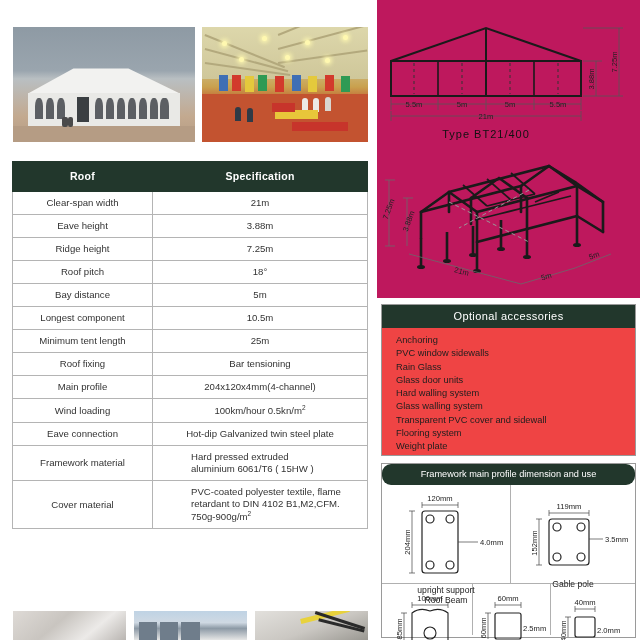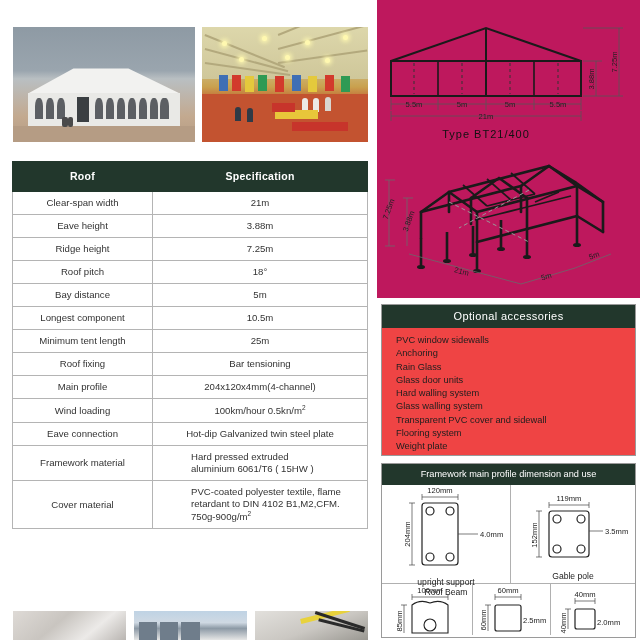--- a/index.html
+++ b/index.html
@@ -73,23 +73,23 @@
   .acc-box { position:absolute; left:4px; top:304px; width:255px; height:152px;
      border:1px solid #9a9a9a; background:#ef4444; }
   .acc-head { background:#22372c; color:#fff; text-align:center;
      font-size:11px; padding:5px 0 6px; letter-spacing:.4px; }
   .acc-list { padding:6px 0 0 14px; }
   .acc-list li { list-style:none; font-size:9.3px; color:#1e1e1e; line-height:1.43; }
 
   .fw-box { position:absolute; left:4px; top:463px; width:255px; height:175px;
       border:1px solid #9a9a9a; background:#fff; }
   .fw-head { background:#22372c; color:#fff; text-align:center;
-     font-size:9.2px; padding:5px 0 6px; }
+     font-size:9.2px; padding:5px 0 6px;border-radius:9px; }
   .fw-grid { position:relative; height:150px; }
-  .fw-cell { position:absolute; }
+  .fw-cell { position:absolute;margin-top:8px; }
   .fw-div { position:absolute; background:#b0b0b0; }
   .fw-cap { text-align:center; font-size:8.6px; color:#222; line-height:1.2; }
   .dim { font-size:7.6px; fill:#222; }
   .dimv { font-size:7.6px; fill:#222; }
   svg text { font-family:"Liberation Sans", sans-serif; }
 </style>
 </head>
 <body>
 
 <div class="page">
@@ -355,22 +355,22 @@
         <text class="dimv" x="32" y="72" text-anchor="middle" transform="rotate(-70 32 72)">3.88m</text>
         <text class="dim" x="82" y="124" text-anchor="middle" transform="rotate(15 82 124)">21m</text>
         <text class="dim" x="168" y="129" text-anchor="middle" transform="rotate(-17 168 129)">5m</text>
         <text class="dim" x="216" y="108" text-anchor="middle" transform="rotate(-20 216 108)">5m</text>
       </svg>
     </div>
 
     <div class="acc-box">
       <div class="acc-head">Optional  accessories</div>
       <ul class="acc-list">
+          <li>Anchoring</li>
           <li>PVC window sidewalls</li>
-          <li>Anchoring</li>
           <li>Rain Glass</li>
           <li>Glass door units</li>
           <li>Hard walling system</li>
           <li>Glass walling system</li>
           <li>Transparent PVC cover and sidewall</li>
           <li>Flooring system</li>
           <li>Weight plate</li>
         </ul>
     </div>
 

